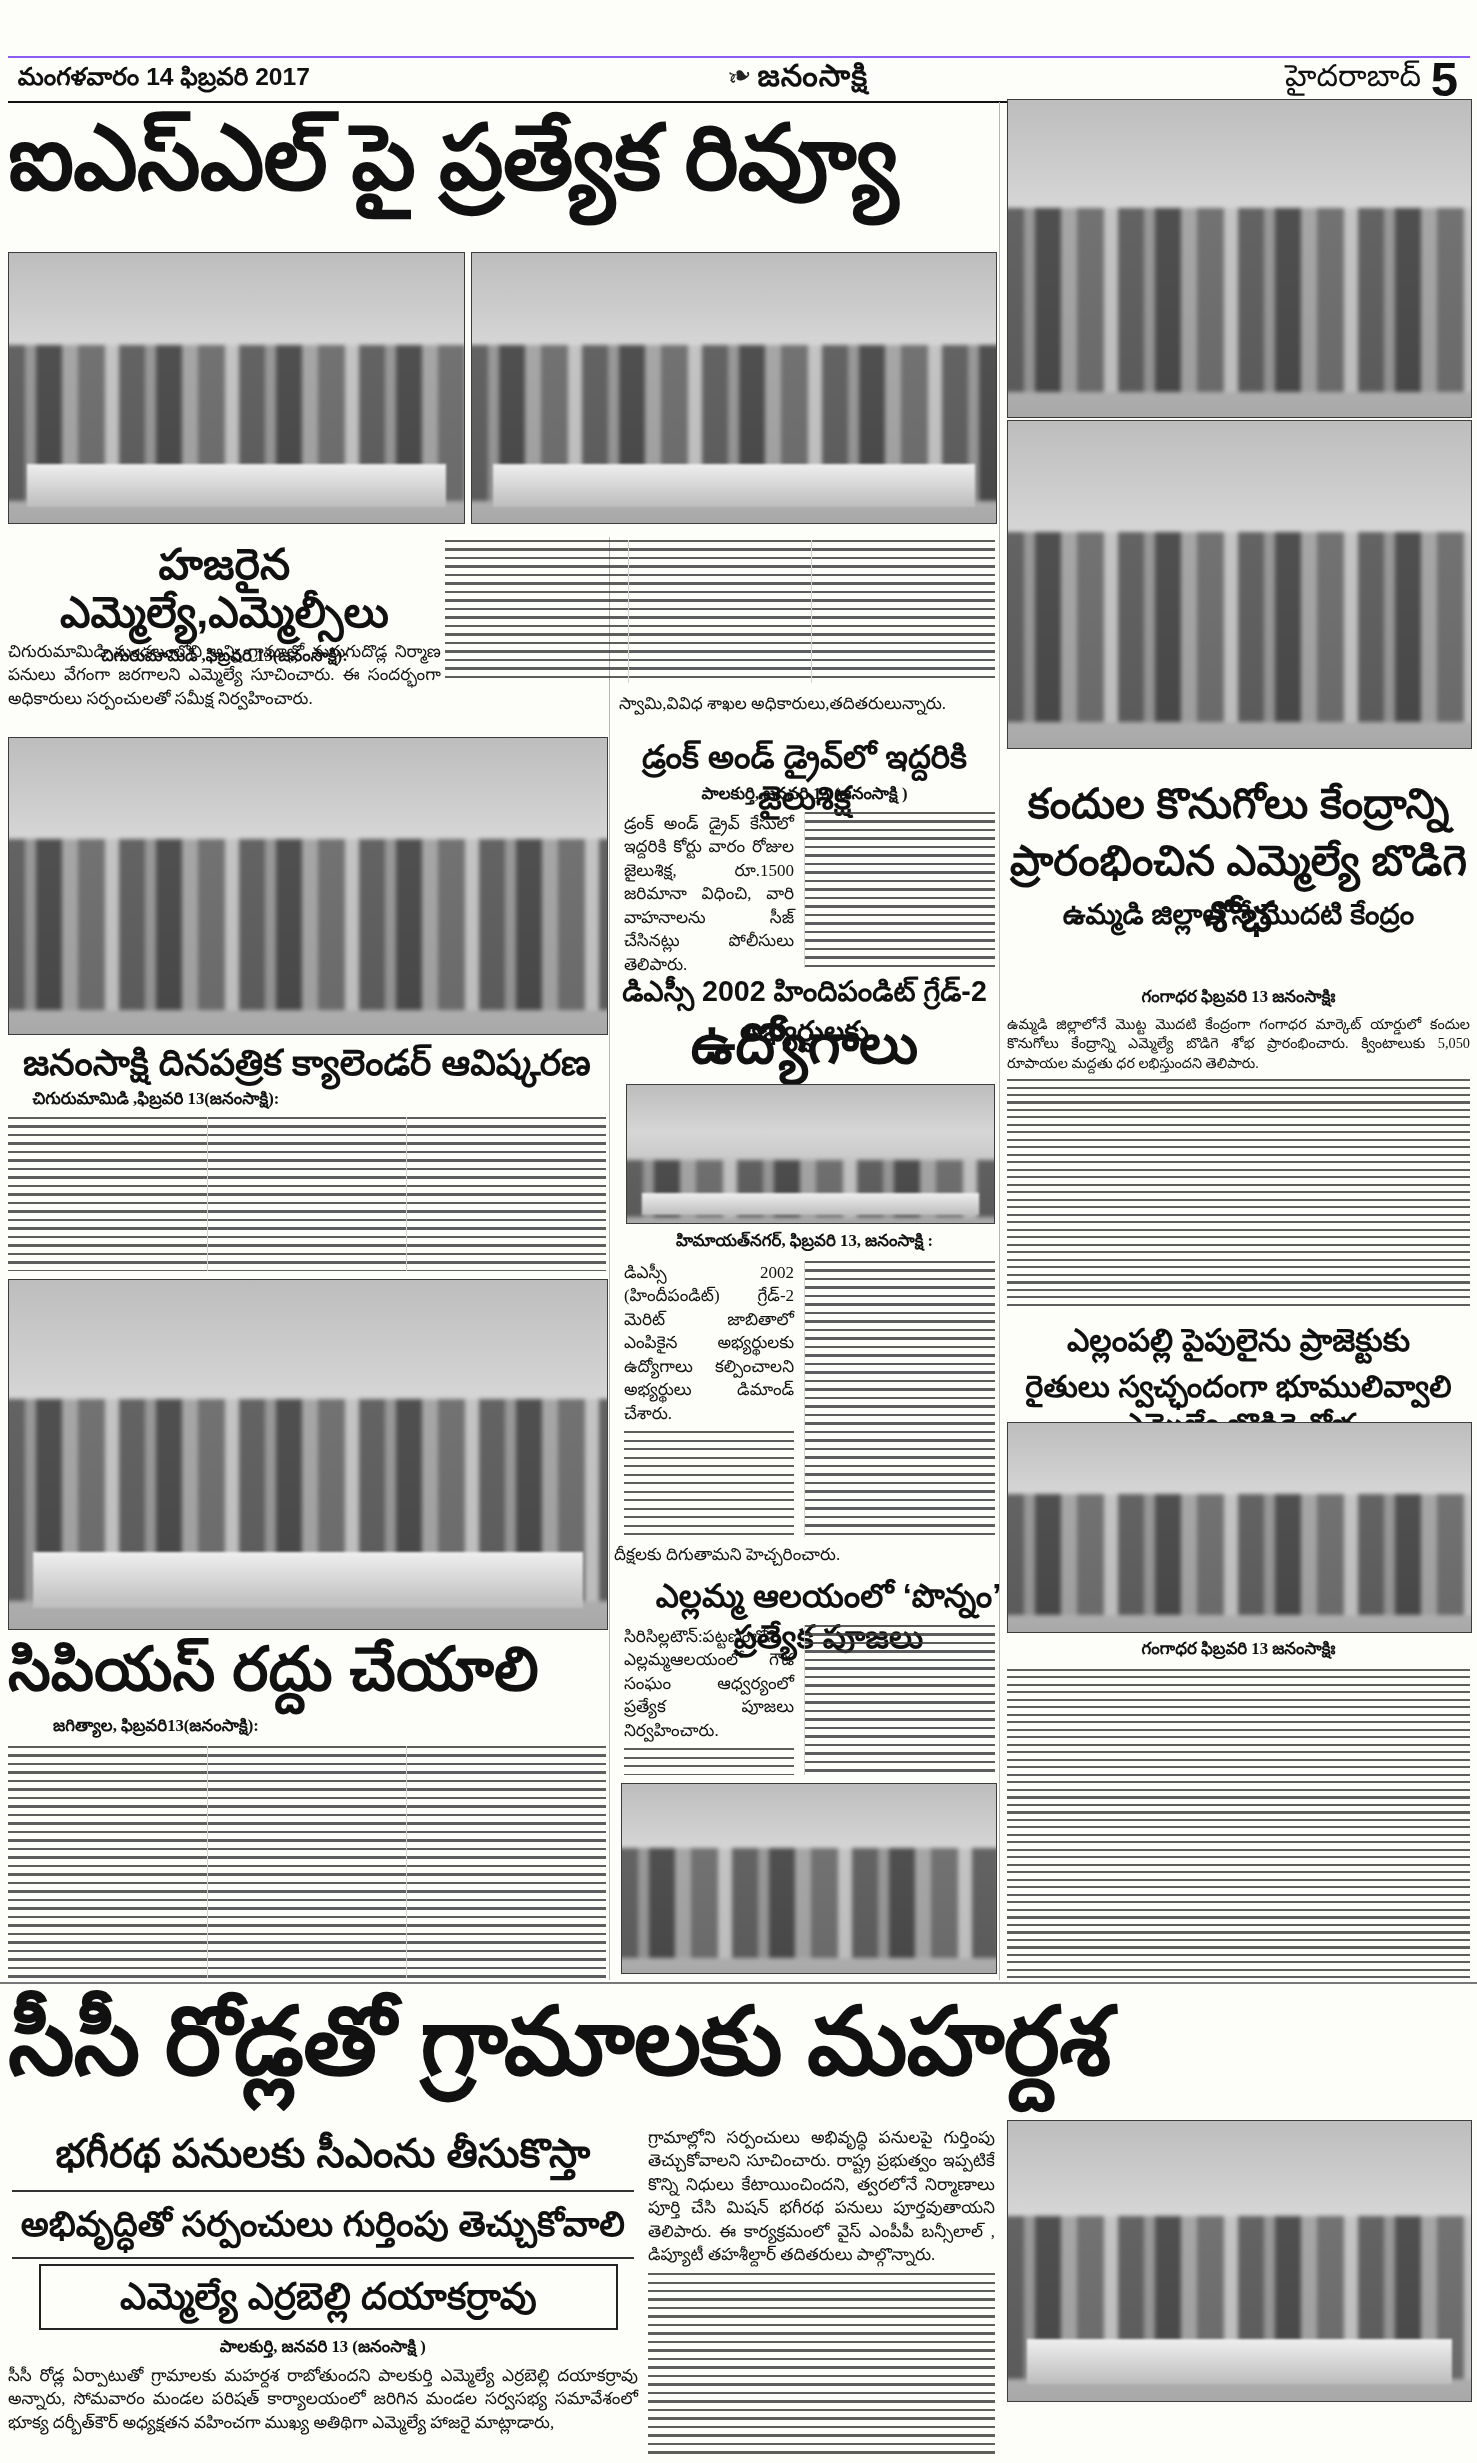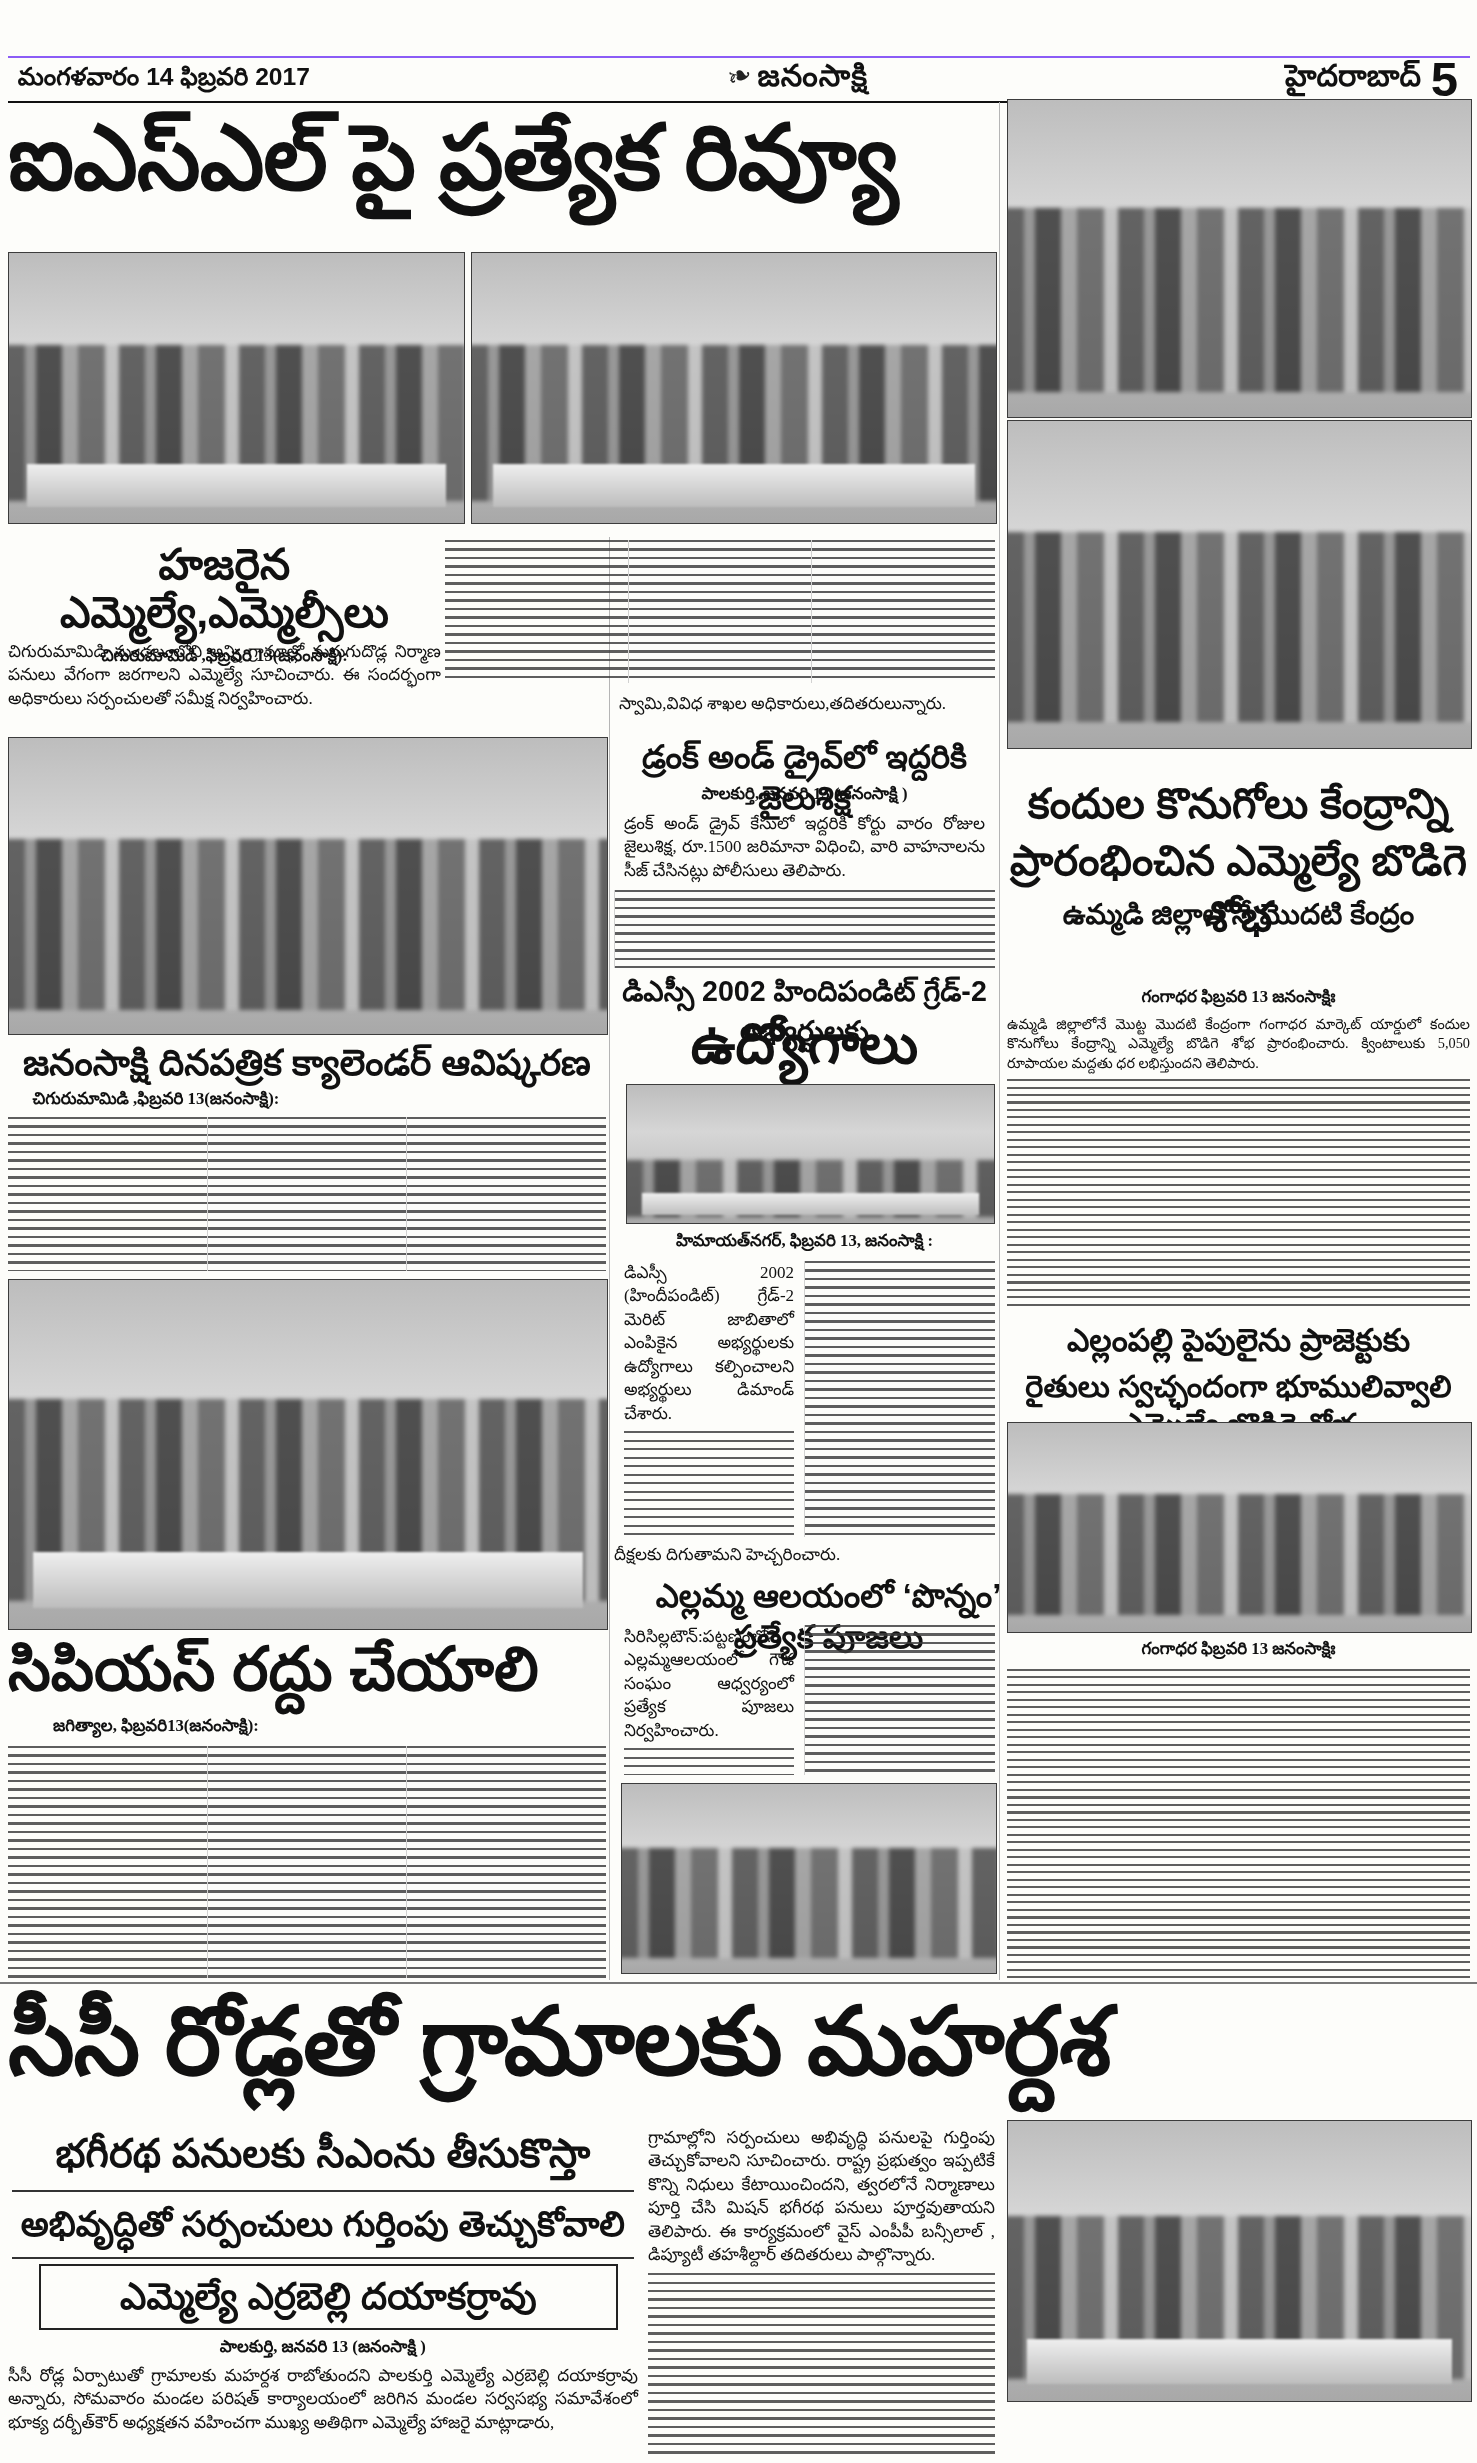--- a/index.html
+++ b/index.html
@@ -7,21 +7,21 @@
         font-family:"Liberation Serif","DejaVu Serif",serif;color:#111;overflow:hidden;}
   .abs{position:absolute;}
   .rule-h{background:#1a1a1a;height:2px;}
   .rule-h-thin{background:#9a9a9a;height:1px;}
   .rule-v{background:#b5b5b5;width:1px;}
 
   
   .mast{border-top:2px solid #8b5cf6;border-bottom:2px solid #111;display:flex;align-items:center;}
   .mast-date{font-weight:bold;font-size:24.6px;font-family:"Liberation Sans",sans-serif;}
   .mast-brand{font-weight:bold;font-size:30.5px;letter-spacing:1px;font-family:"Liberation Sans",sans-serif;}
-  .mast-city{font-weight:bold;font-size:30.5px;font-family:"Liberation Sans",sans-serif;}
+  .mast-city{font-weight:normal;font-size:30.5px;font-family:"Liberation Sans",sans-serif;}
   .mast-page{font-weight:bold;font-size:49px;line-height:1;font-family:"Liberation Sans",sans-serif;}
   .leaf{display:inline-block;transform:rotate(-18deg);font-size:29.6px;margin-right:5.9px;color:#222;}
 
   
   .h-mega{font-weight:800;font-family:"Liberation Sans",sans-serif;letter-spacing:-1px;line-height:1.05;}
   .h-big{font-weight:800;font-family:"Liberation Sans",sans-serif;line-height:1.12;}
   .h-mid{font-weight:bold;font-family:Liberation Sans, sans-serif;line-height:1.25;}
   .kicker{font-weight:bold;font-family:"Liberation Sans",sans-serif;}
   .dateline{font-weight:bold;font-size:16.7px;text-align:center;font-family:"Liberation Serif",serif;}
   .center{text-align:center;}
@@ -88,21 +88,21 @@
   <div class="abs cols" style="left:445px;top:540px;width:550px;height:143px;">
     <div class="col tx"></div>
     <div class="col tx"></div>
     <div class="col tx"></div>
   </div>
   <div class="abs body-tx" style="left:619px;top:692px;width:376px;">స్వామి,వివిధ శాఖల అధికారులు,తదితరులున్నారు.</div>
 
   <div class="abs h-mid center" style="left:614px;top:737px;width:381px;font-size:32.5px;">డ్రంక్ అండ్ డ్రైవ్‌లో ఇద్దరికి జైలుశిక్ష</div>
   <div class="abs dateline" style="left:614px;top:784px;width:381px;">పాలకుర్తి, జనవరి 13 (జనంసాక్షి )</div>
   <div class="abs" style="left:614px;top:812px;width:381px;height:156px;">
-    <div class="cols fillwrap" style="height:100%;flex-direction:column;">
+    <div class="cols fillwrap" style="height:100%;flex-direction:row;">
       <div class="col">
         <div class="body-tx">డ్రంక్ అండ్ డ్రైవ్ కేసులో ఇద్దరికి కోర్టు వారం రోజుల జైలుశిక్ష, రూ.1500 జరిమానా విధించి, వారి వాహనాలను సీజ్ చేసినట్లు పోలీసులు తెలిపారు.</div>
       </div>
       <div class="col tx"></div>
     </div>
   </div>
 
   <div class="abs kicker center" style="left:614px;top:975px;width:381px;font-size:28.6px;">డిఎస్సీ 2002 హిందిపండిట్ గ్రేడ్-2 అభ్యర్దులకు</div>
   <div class="abs h-big center" style="left:614px;top:1013px;width:381px;font-size:56px;">ఉద్యోగాలు కల్పించాలి</div>
   <div class="abs photo" style="left:626px;top:1084px;width:367px;height:138px;">

